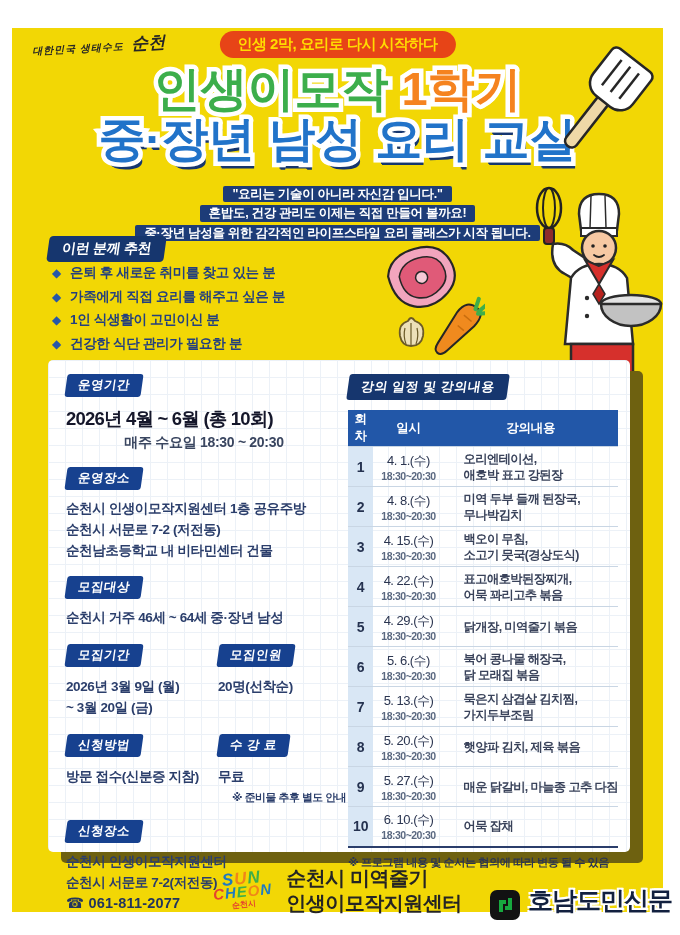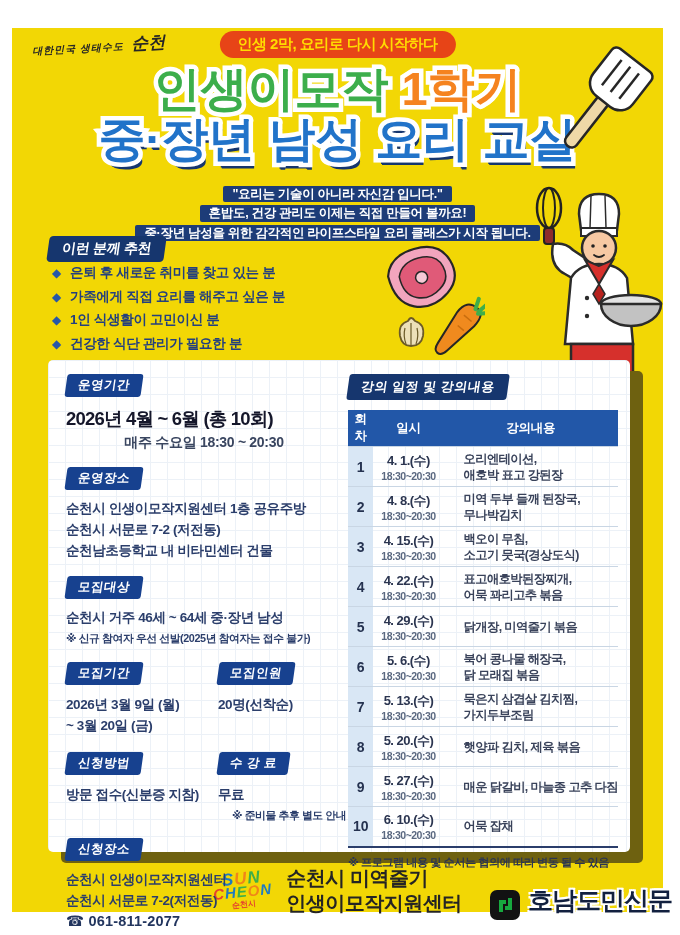--- a/index.html
+++ b/index.html
@@ -67,21 +67,21 @@
   .pair .plain{margin-top:9px;}
   .phone{font-size:14.5px;font-weight:800;color:#22355E;margin-top:2px;letter-spacing:0.2px;}
 
   .card-right{position:absolute;left:300px;top:14px;width:270px;}
   .sched-badge{background:#16366E;font-size:13px;padding:4px 13px;}
   table.sched{width:100%;border-collapse:collapse;margin-top:10px;border-bottom:2px solid #2B3E6B;}
   .sched th{background:#2257A8;color:#fff;font-size:12.5px;font-weight:800;height:23px;letter-spacing:-0.3px;}
   .sched td{border-top:1px solid #C9D6E4;height:40px;padding:2px 0;}
   .sched td.no{width:34px;background:#D9E7F5;text-align:center;font-size:14px;font-weight:700;color:#253250;}
   .sched td.when{width:84px;text-align:center;}
-  .sched .date{font-size:13px;font-weight:700;color:#2B3550;letter-spacing:-0.5px;}
+  .sched .date{font-size:13px;font-weight:400;color:#2B3550;letter-spacing:-0.5px;}
   .sched .time{font-size:10.5px;font-weight:600;color:#5A6880;letter-spacing:-0.5px;}
   .sched td.what{padding-left:20px;}
   .sched .what div{font-size:12.3px;font-weight:700;color:#39425A;line-height:16px;letter-spacing:-0.6px;white-space:nowrap;}
   .sched-note{margin-top:7px;font-size:11.2px;font-weight:800;color:#2B3550;letter-spacing:-0.5px;white-space:nowrap;}
 
   
   .footer{position:absolute;left:0;top:838px;width:100%;display:flex;justify-content:center;align-items:center;gap:14px;}
   .sc-logo{transform:rotate(-6deg);text-align:center;line-height:13px;white-space:nowrap;}
   .sc-logo .r1{font-size:17px;font-weight:900;font-style:italic;letter-spacing:1px;}
   .sc-logo .r2{font-size:15px;font-weight:900;font-style:italic;letter-spacing:1px;}
@@ -199,21 +199,20 @@
         <div class="period-big">2026년 4월 ~ 6월 (총 10회)</div>
         <div class="period-sub">매주 수요일 18:30 ~ 20:30</div>
 
         <div class="sec"><span class="badge">운영장소</span></div>
         <div class="plain" style="margin-top:8px">순천시 인생이모작지원센터 1층 공유주방</div>
         <div class="plain">순천시 서문로 7-2 (저전동)</div>
         <div class="plain">순천남초등학교 내 비타민센터 건물</div>
 
         <div class="sec"><span class="badge">모집대상</span></div>
         <div class="plain" style="margin-top:8px">순천시 거주 46세 ~ 64세 중·장년 남성</div>
-        <div class="note">※ 신규 참여자 우선 선발(2025년 참여자는 접수 불가)</div>
 
         <div class="pair">
           <div class="cell">
             <span class="badge">모집기간</span>
             <div class="plain">2026년 3월 9일 (월)</div>
             <div class="plain" style="margin-top:0">~ 3월 20일 (금)</div>
           </div>
           <div class="cell">
             <span class="badge">모집인원</span>
             <div class="plain">20명(선착순)</div>

